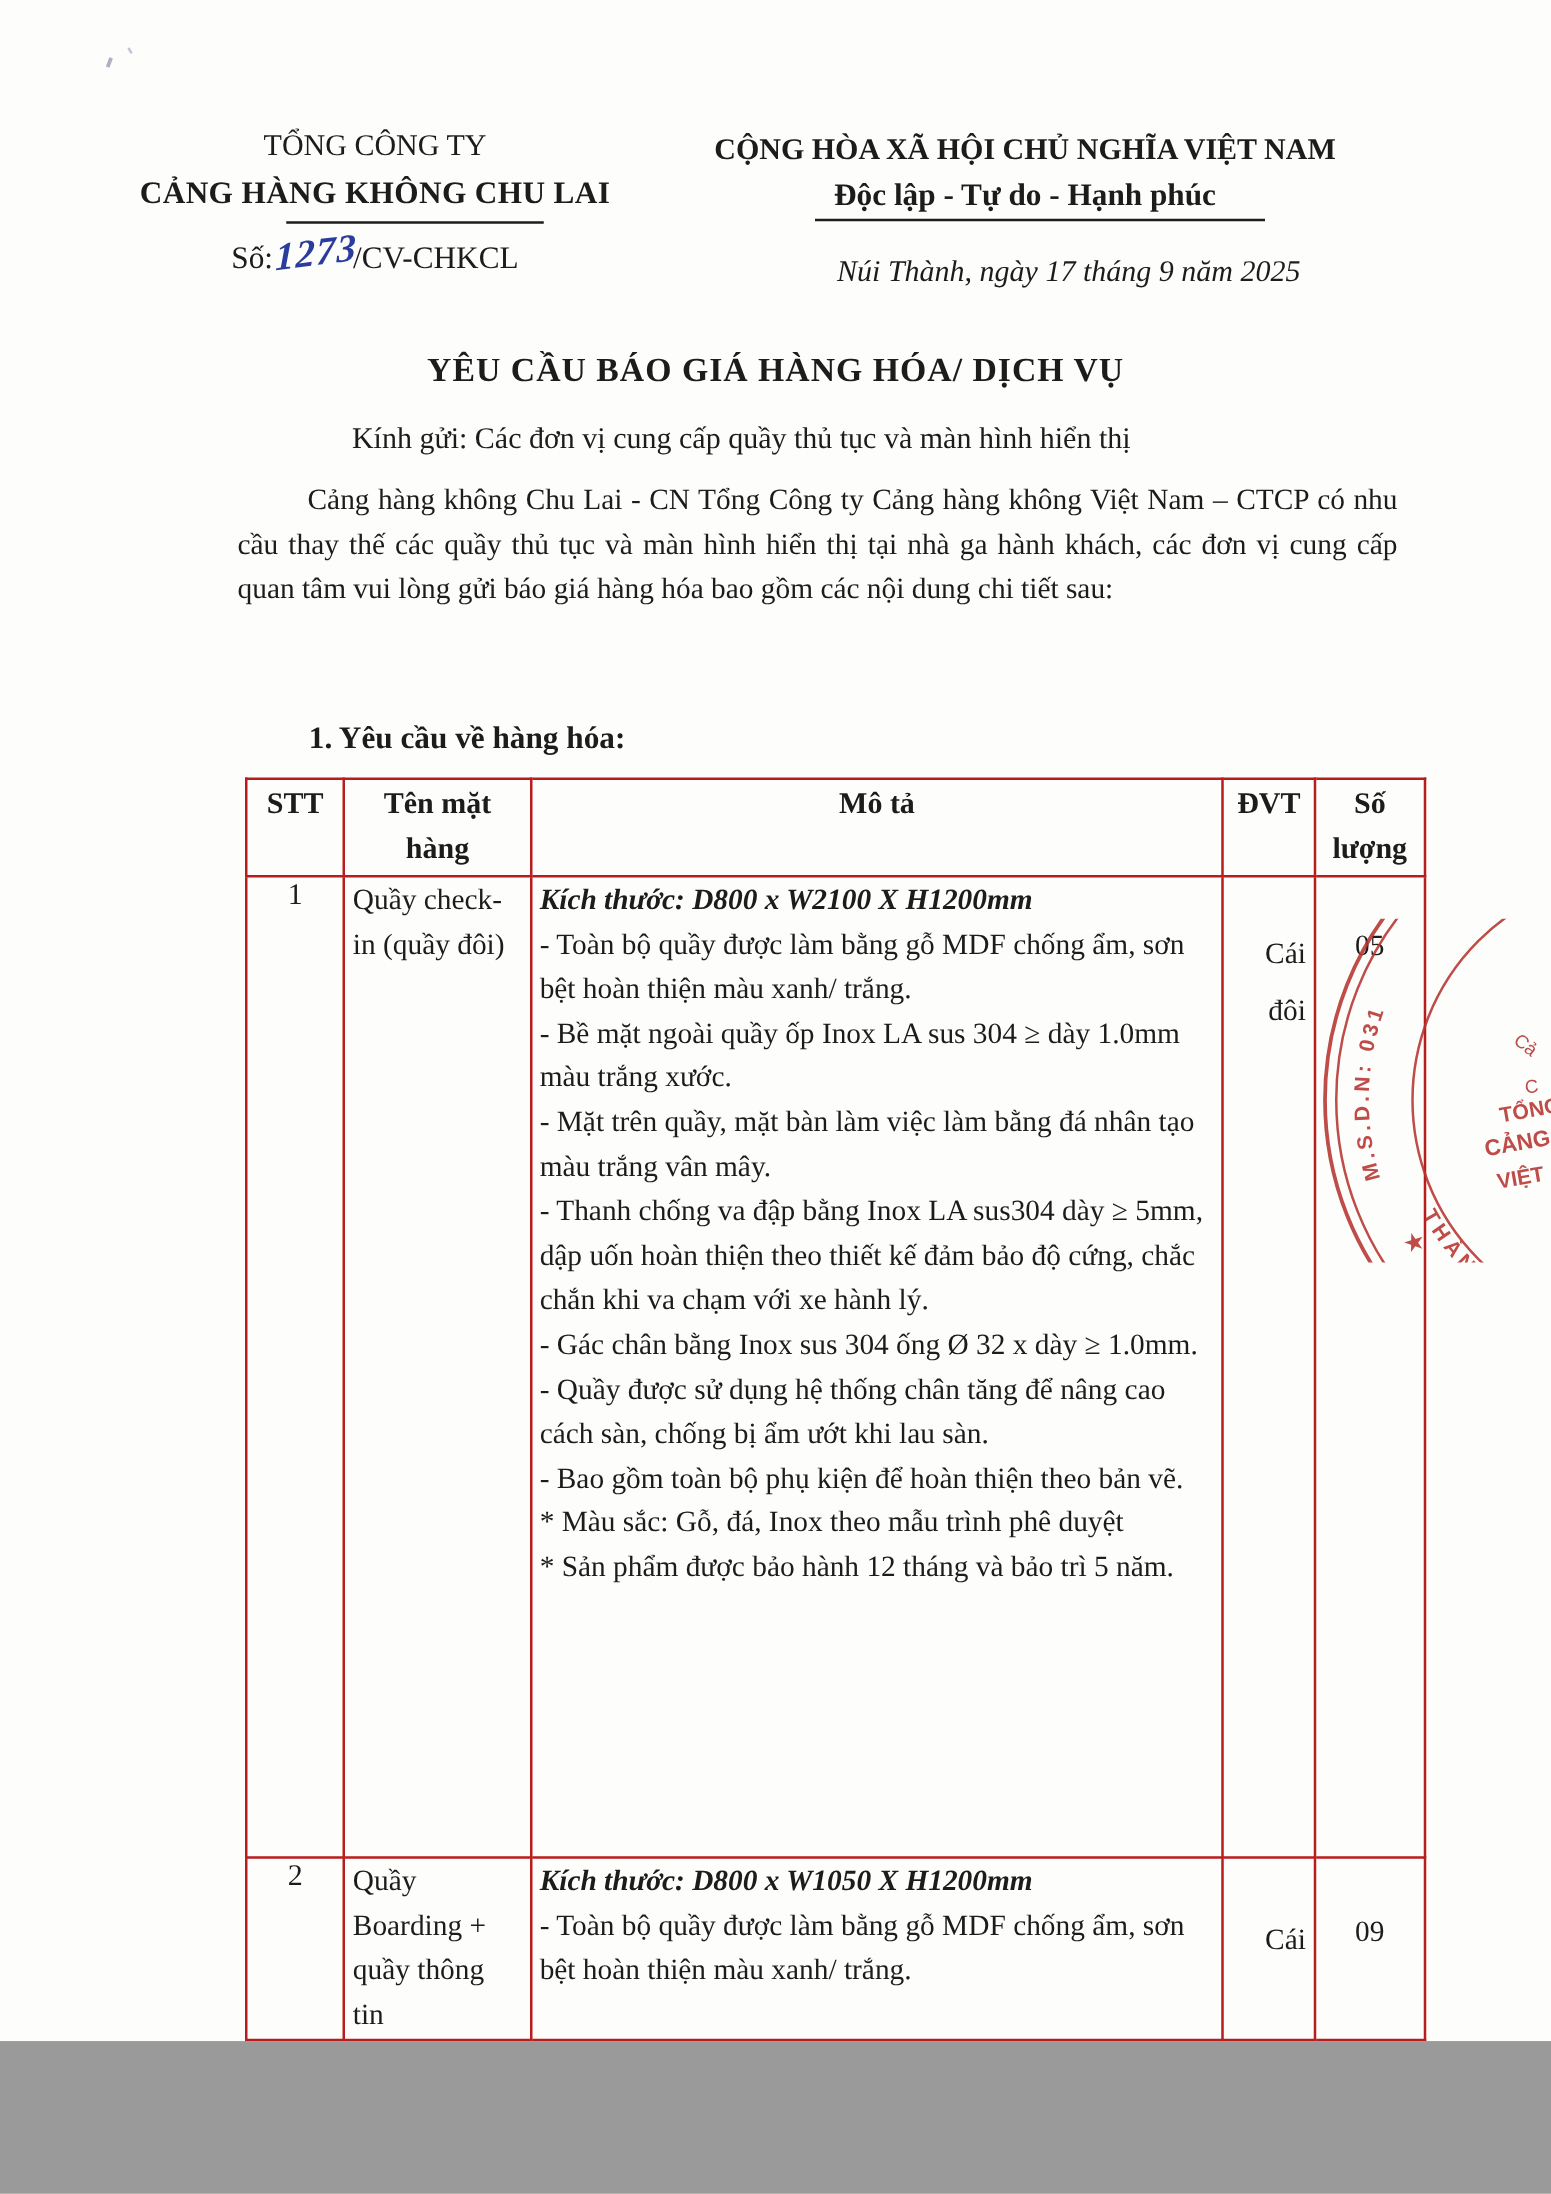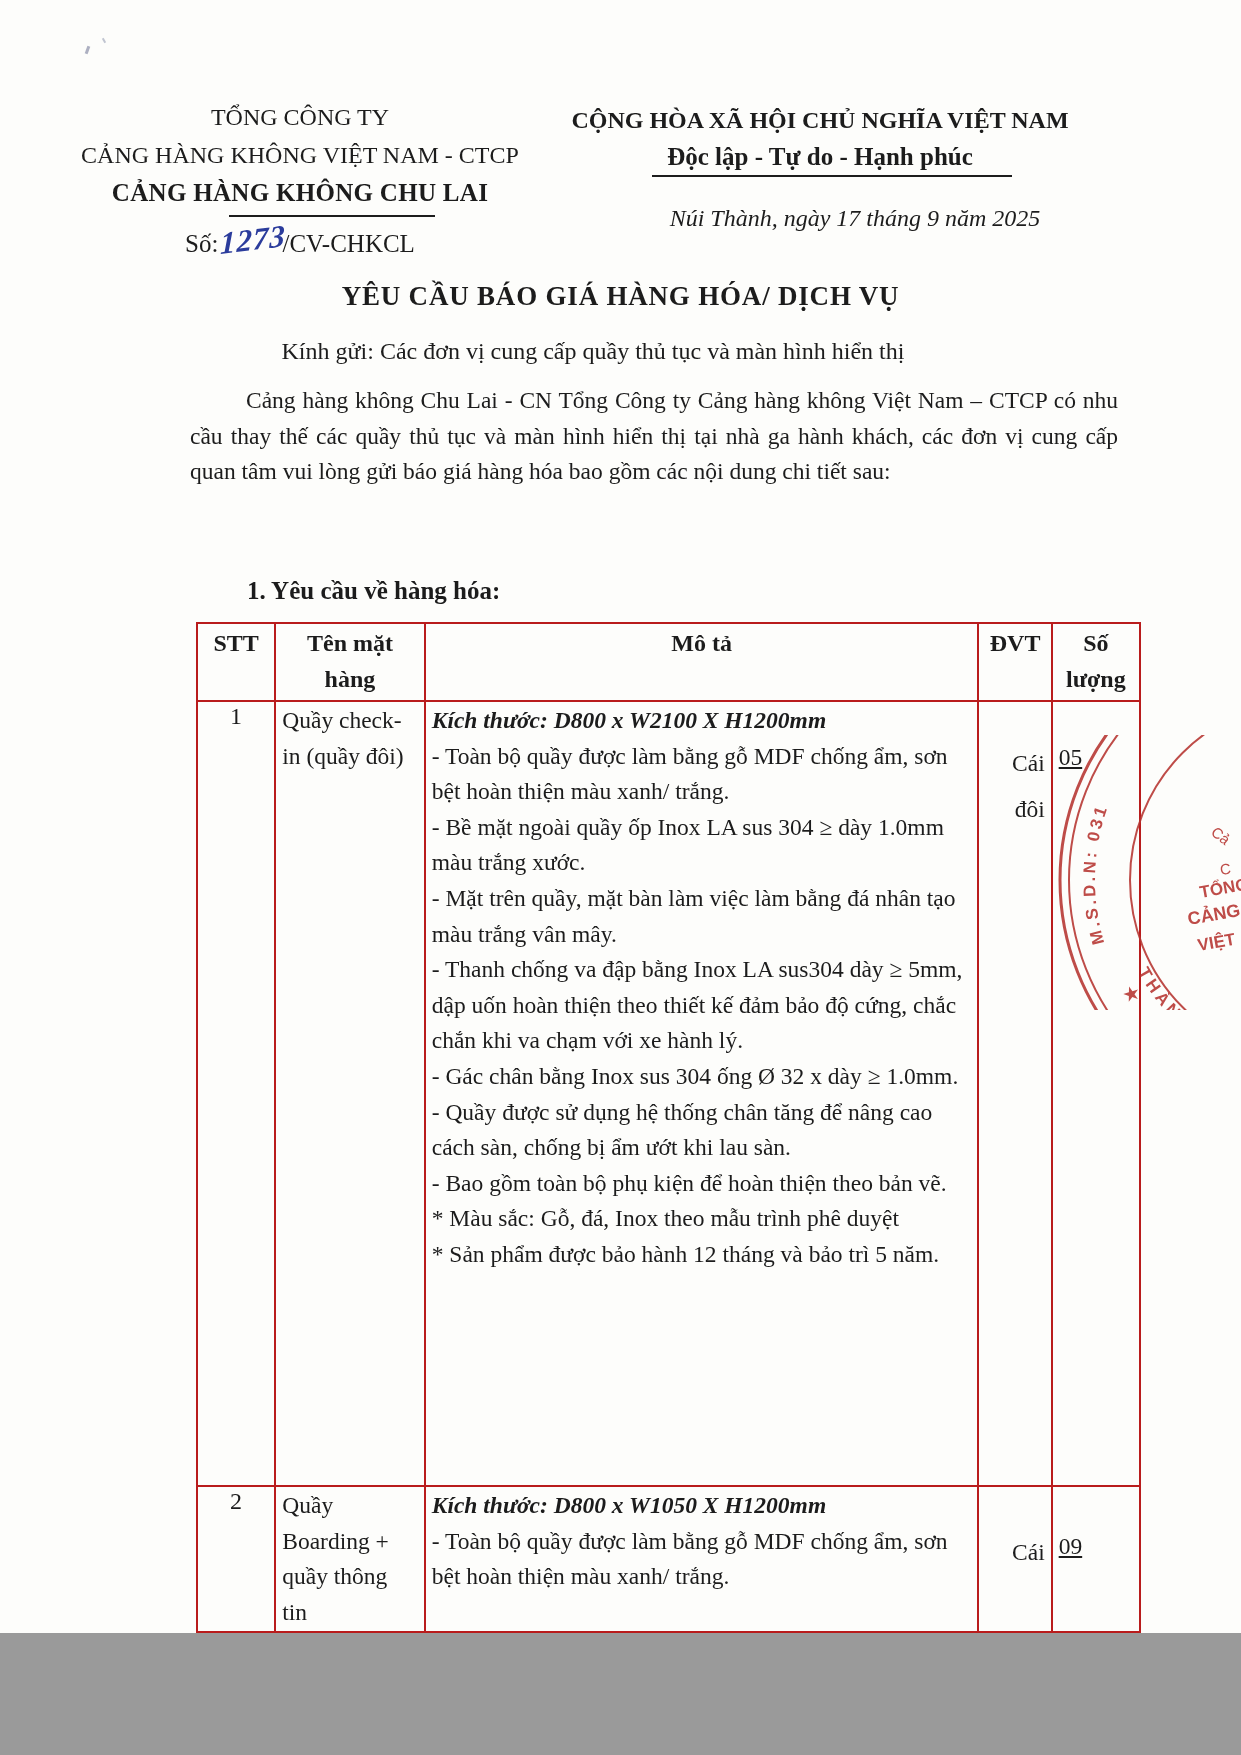--- a/index.html
+++ b/index.html
@@ -49,38 +49,37 @@
   table.goods td,table.goods th{
     border:2px solid #b91c1c;vertical-align:top;overflow:hidden;
     padding:1px 6px;
   }
   th.colhdr{font-size:24px;font-weight:bold;text-align:center;line-height:36px;padding-top:4px;}
   td.stt{text-align:center;font-size:24px;padding-top:4px;}
   td.name{padding-left:10px;line-height:35.5px;}
   td.desc{padding-left:12px;padding-right:6px;line-height:35.6px;}
   td.desc .size-line{font-weight:bold;font-style:italic;}
   td.dvt{text-align:right;line-height:46px;}
-  td.qty{text-align:left;line-height:35px;text-decoration:underline;}
+  td.qty{text-align:center;line-height:35px;}
   tr.row1 td.dvt,tr.row1 td.qty{padding-top:38px;}
   tr.row2 td.dvt,tr.row2 td.qty{padding-top:42px;}
   
   .stamp{left:1030px;top:735px;width:211px;height:275px;opacity:.88;}
   .stamp text{font-family:"Liberation Sans","DejaVu Sans",sans-serif;fill:#b63430;}
 </style>
 </head>
 <body>
 
 <div class="page">
 
   <div class="abs artifact1"></div>
   <div class="abs artifact2"></div>
 
   <div class="abs hdr-left">
     <div>TỔNG CÔNG TY</div>
-    <div>CẢNG HÀNG KHÔNG VIỆT NAM - CTCP</div>
     <div class="org-branch">CẢNG HÀNG KHÔNG CHU LAI</div>
     <div class="ul-left"></div>
     <div class="doc-no"><span>Số:</span><span class="handwritten">1273</span><span>/CV-CHKCL</span></div>
   </div>
 
   <div class="abs hdr-right">
     <div class="national-name">CỘNG HÒA XÃ HỘI CHỦ NGHĨA VIỆT NAM</div>
     <div class="motto">Độc lập - Tự do - Hạnh phúc</div>
     <div class="ul-right"></div>
     <div class="date-line">Núi Thành, ngày 17 tháng 9 năm 2025</div>

